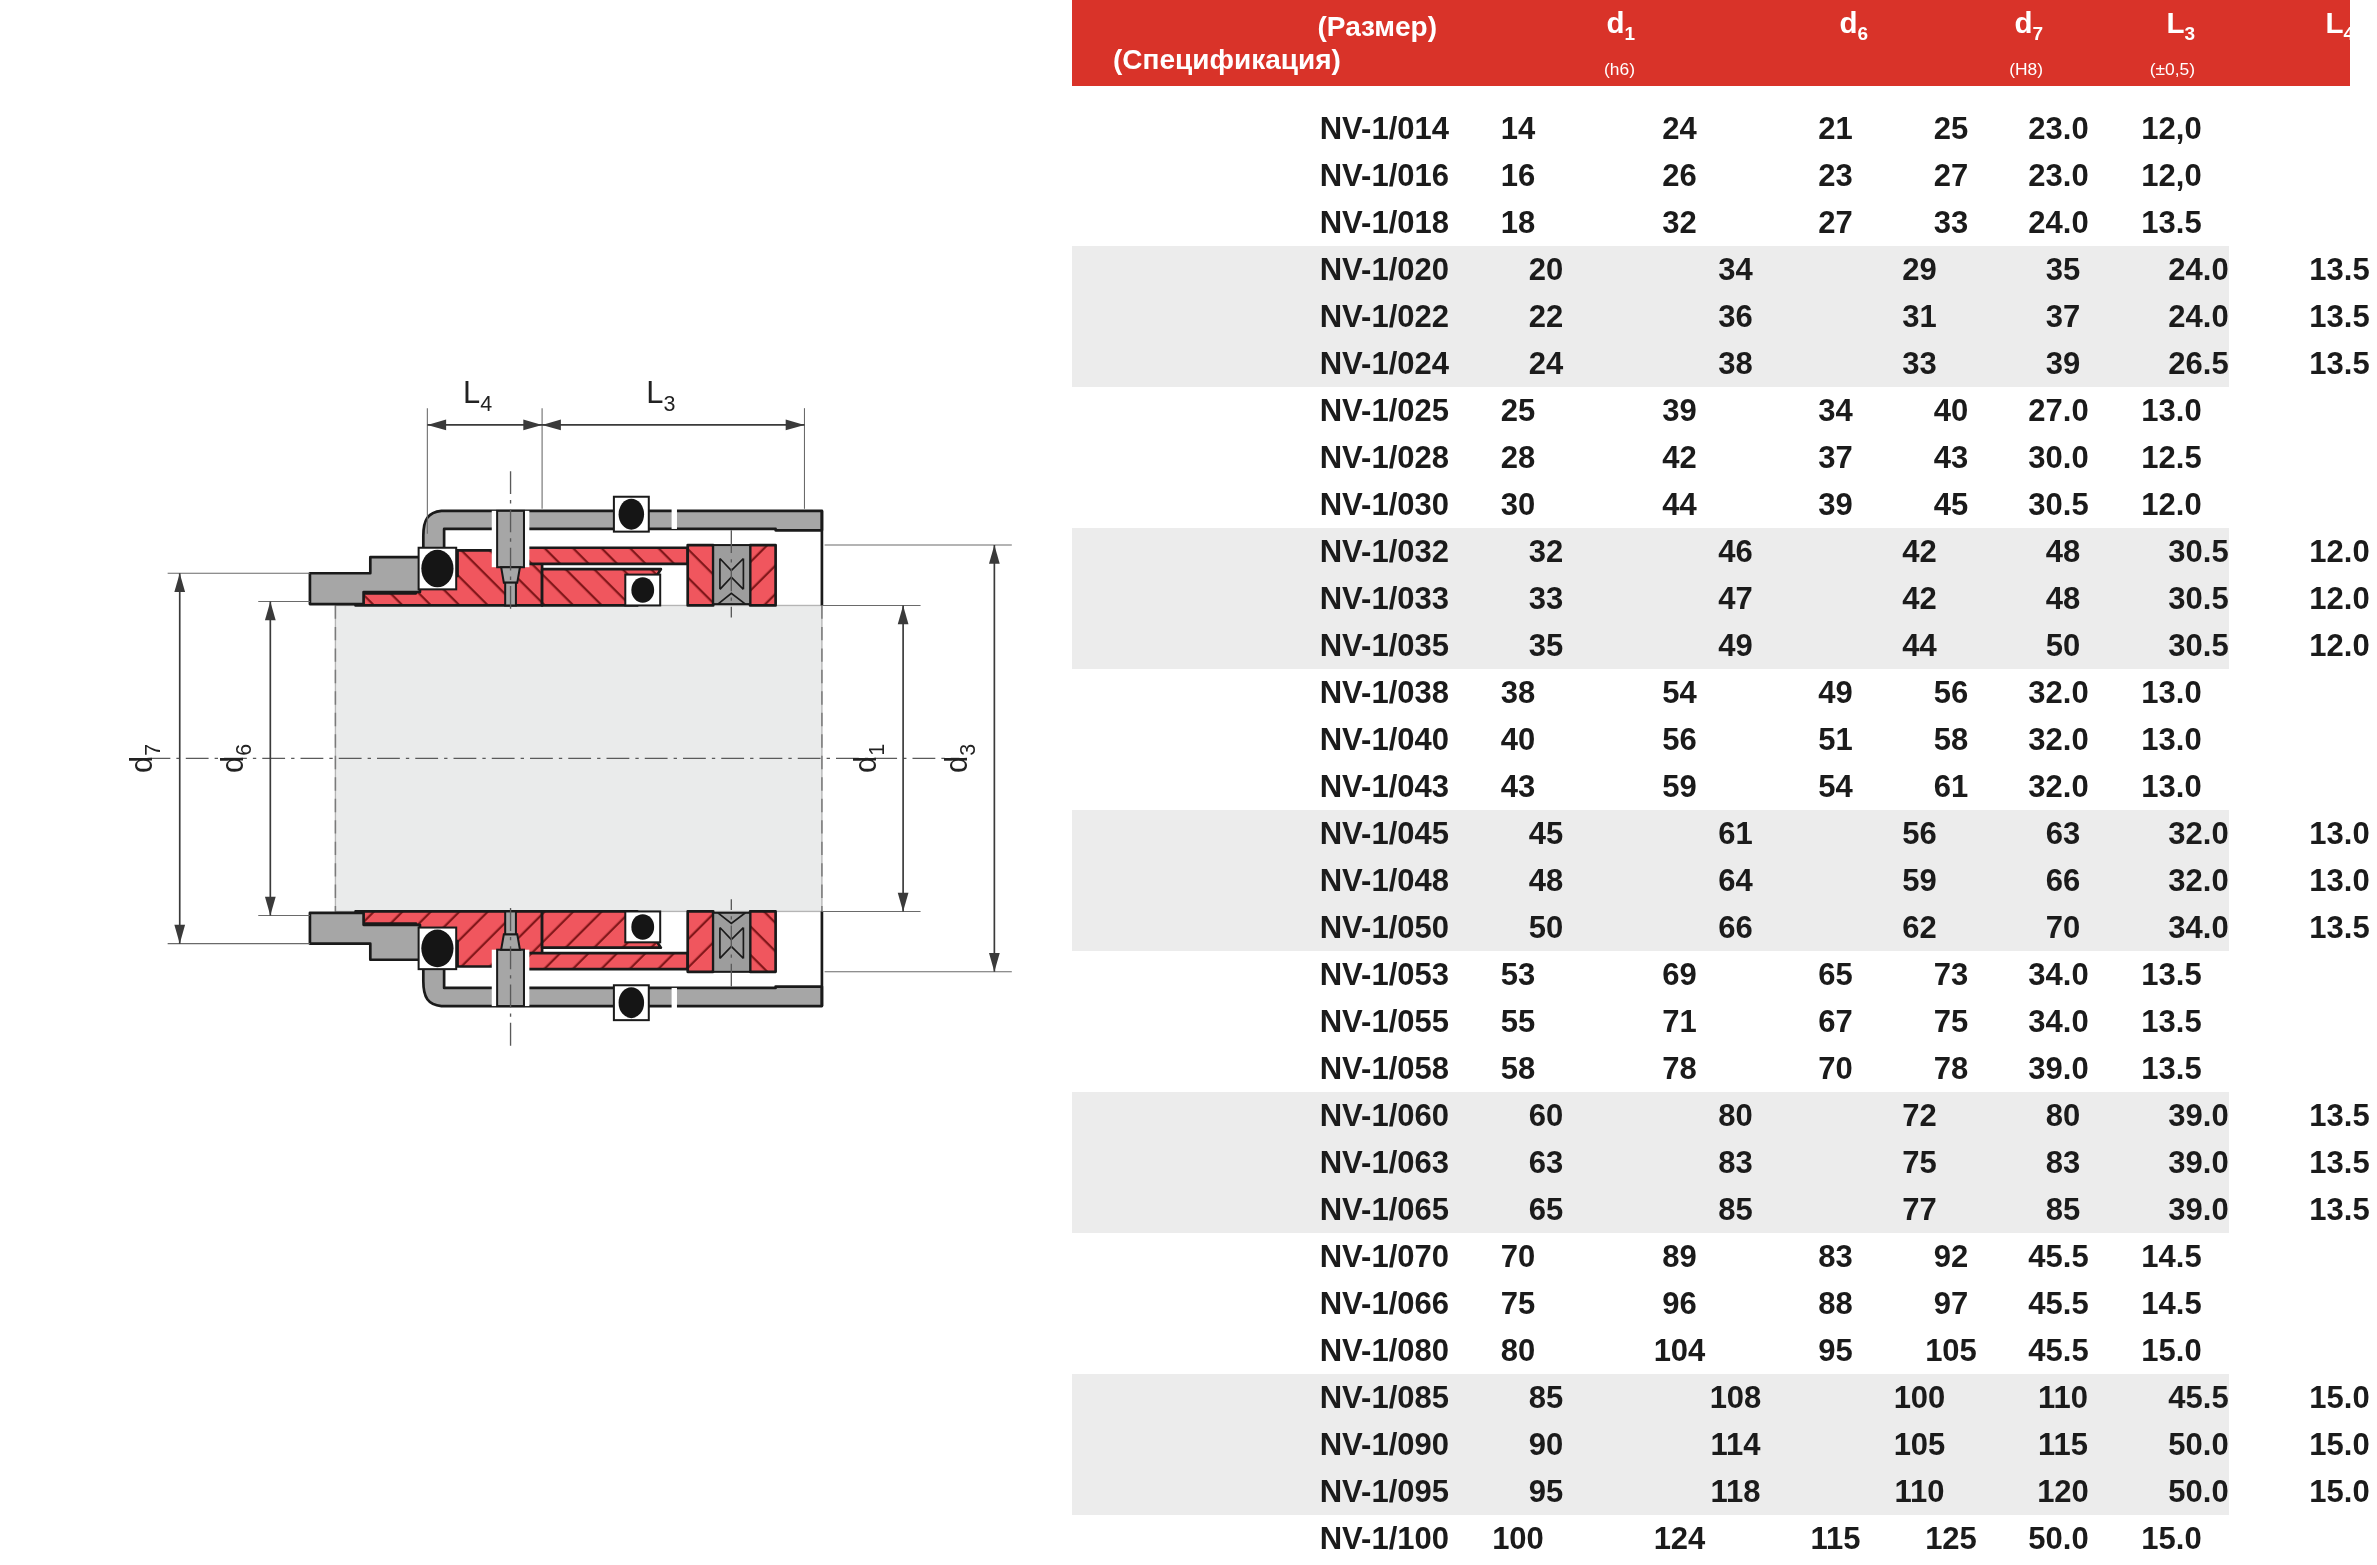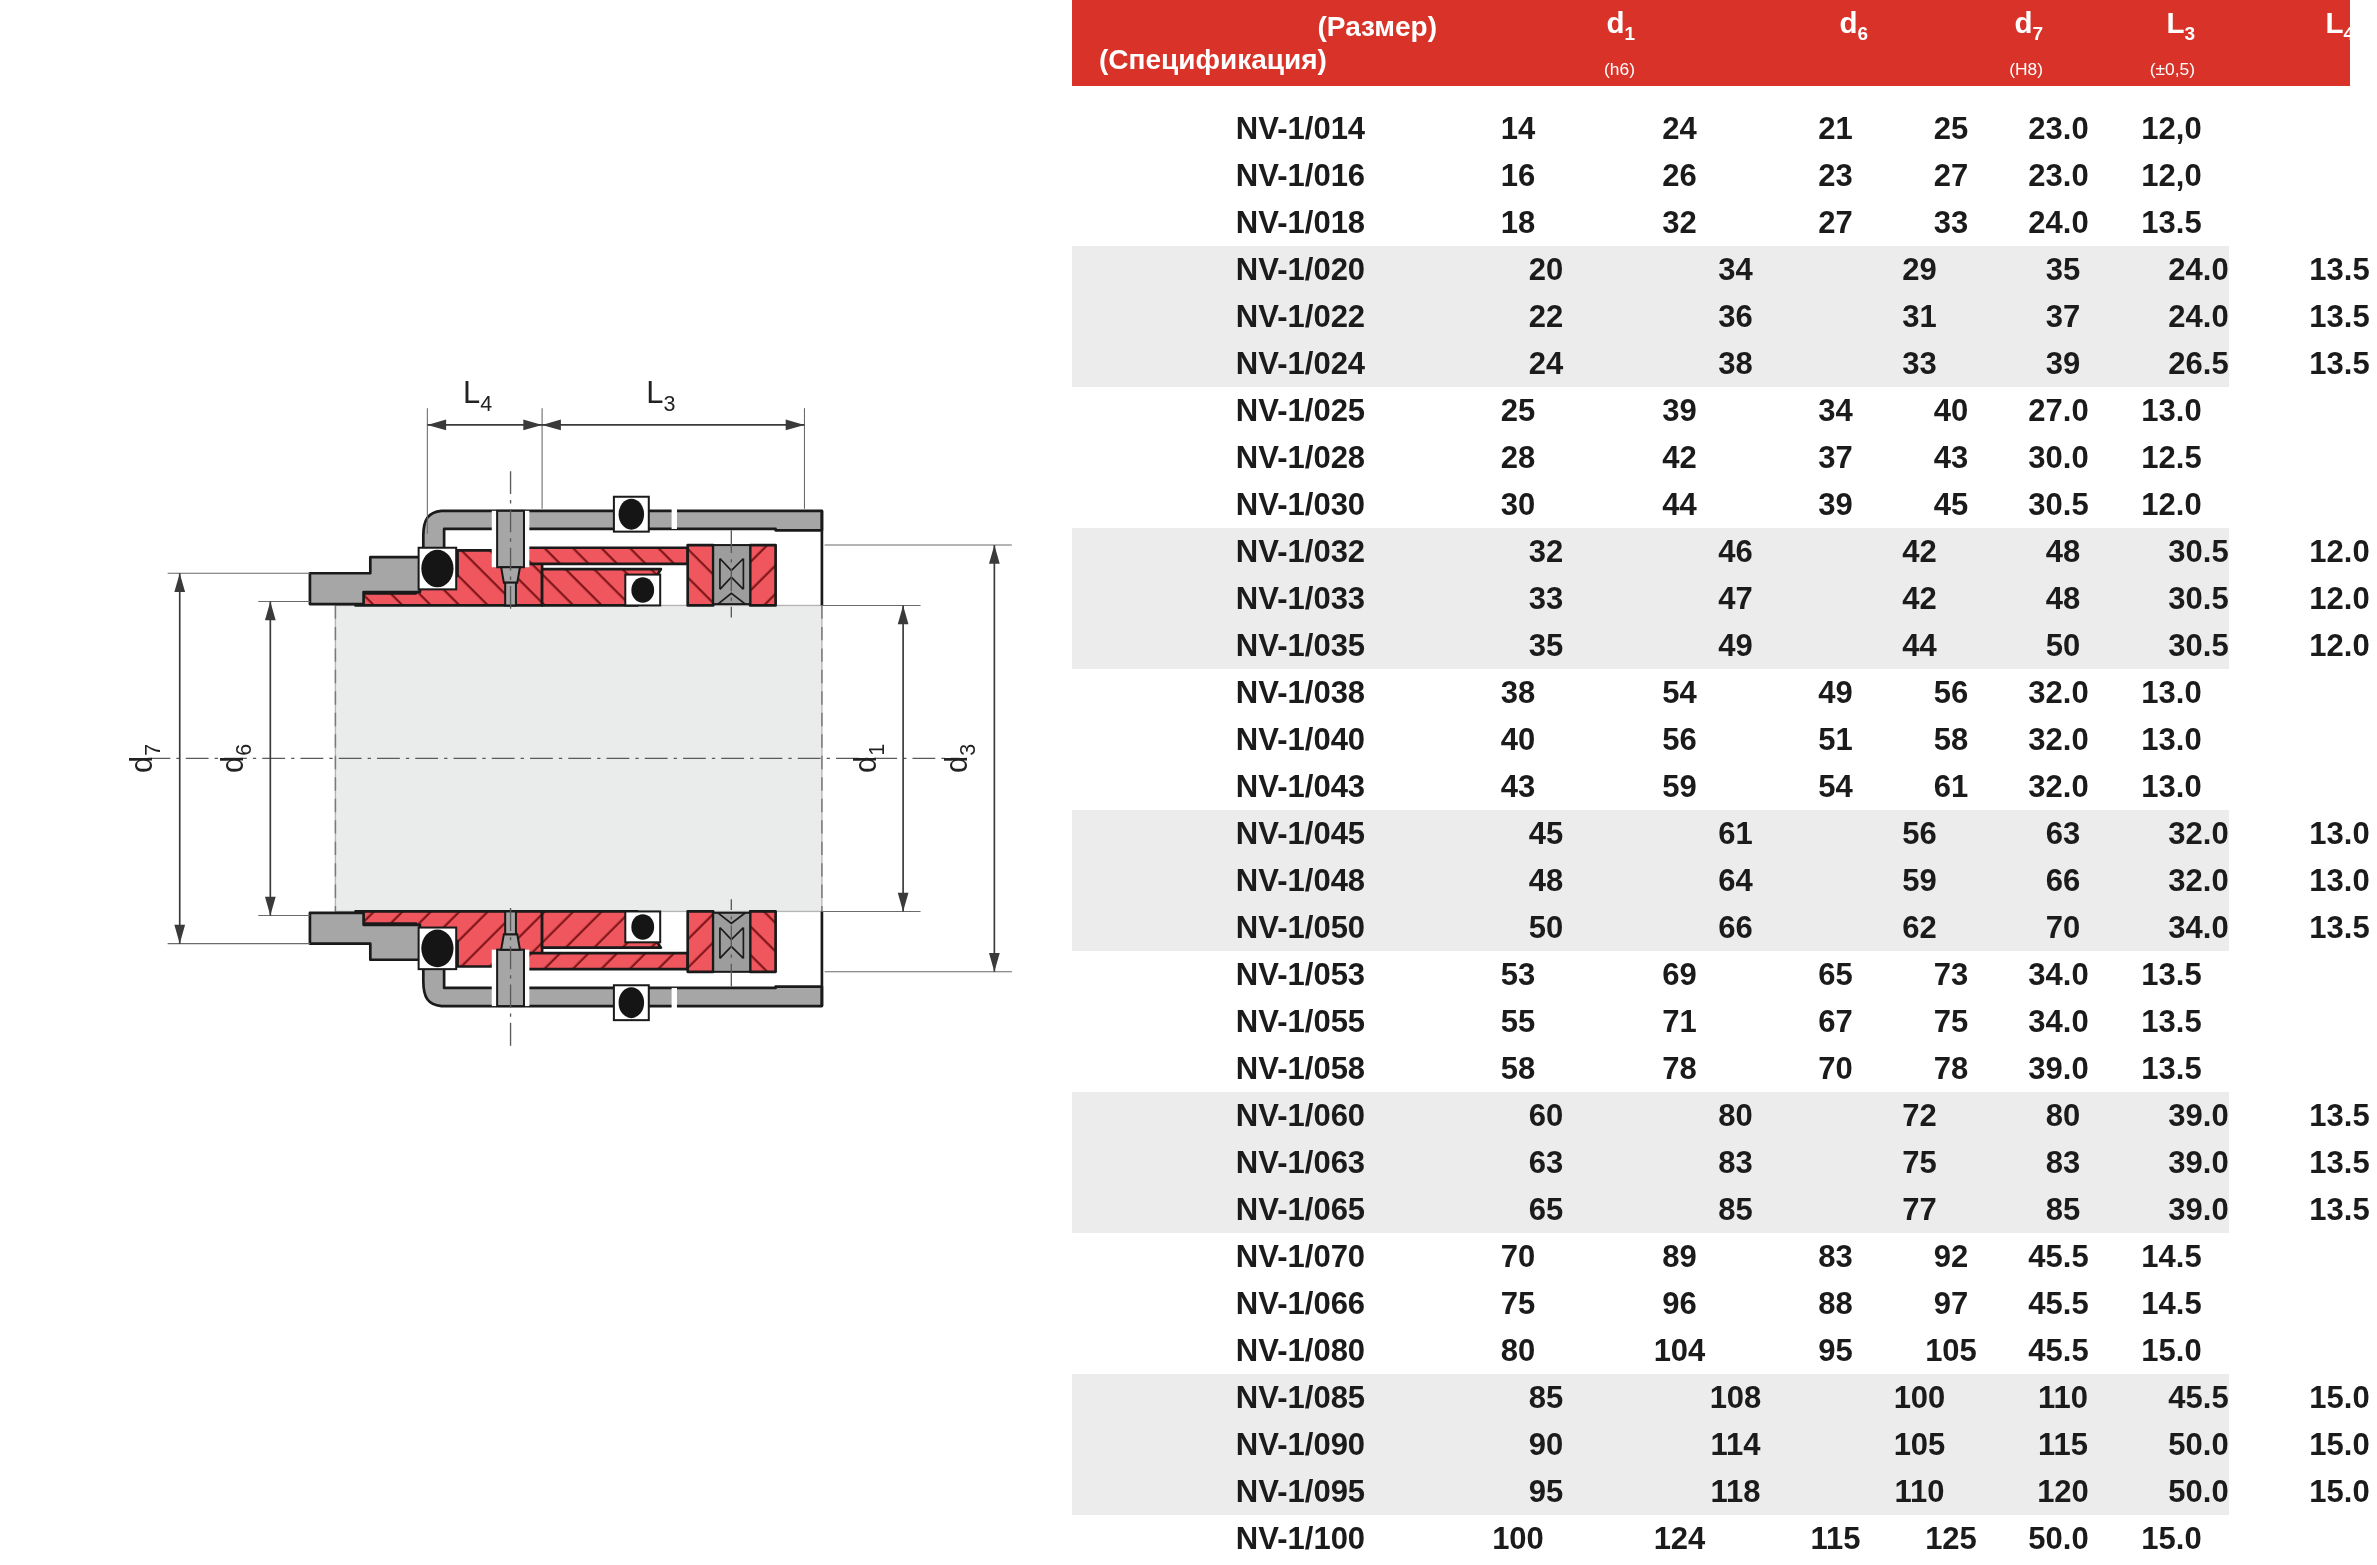--- a/index.html
+++ b/index.html
@@ -17,32 +17,32 @@
   .dim-label{fill:#222;font-size:46px;font-family:"Liberation Sans","DejaVu Sans",sans-serif;}
   .dim-sub{font-size:32px;}
   
   #spec-table{position:absolute;left:1072px;top:0;width:1157px;height:1566px;}
   #spec-header{
     position:absolute;left:0;top:0;width:1278px;height:86px;background:var(--c-header);
     display:grid;grid-template-columns:377px 138px 185px 127px 104px 111px 115px;color:#fff;gap:48px;
   }
   .hd-size{position:relative;}
   .hd-size .l1{position:absolute;right:12px;top:10.7px;font-size:28px;font-weight:bold;}
-  .hd-size .l2{position:absolute;left:27px;top:44px;font-size:28px;font-weight:bold;}
+  .hd-size .l2{position:absolute;left:41px;top:44px;font-size:28px;font-weight:bold;}
   .hd-col{display:flex;flex-direction:column;align-items:flex-end;}
   .hd-col .m{margin-top:8px;font-size:29.5px;font-weight:bold;line-height:1;}
   .hd-col .m sub{font-size:19px;}
   .hd-col .n{margin-top:16px;font-size:17.4px;font-weight:normal;}
   #spec-rows{position:absolute;left:0;top:105px;width:1157px;}
   .spec-row{
     height:47px;display:grid;grid-template-columns:377px 138px 185px 127px 104px 111px 115px;
     align-items:center;color:#1b1b1b;font-size:31px;font-weight:bold;
   }
   .spec-row.shaded{background:var(--c-shade);gap:28px;}
-  .cell-name{padding-left:80px;text-align:center;}
+  .cell-name{padding-left:80px;text-align:right;}
   .cell-num{text-align:center;}
 </style>
 </head>
 <body style="--c-header: #D93329; --c-shade: #ECECEC; --c-housing: #A6A6A6; --c-seal: #F0565E; --c-hatch: #7E1417; --c-shaft: #EAEBEB;">
 
 <div id="diagram-wrap">
 <svg width="973" height="980" viewBox="0 0 1450 1460">
   <defs>
     <pattern id="hatchA" patternUnits="userSpaceOnUse" width="30" height="30" patternTransform="rotate(-45)">
       <rect width="30" height="30" fill="var(--c-seal)"></rect>

